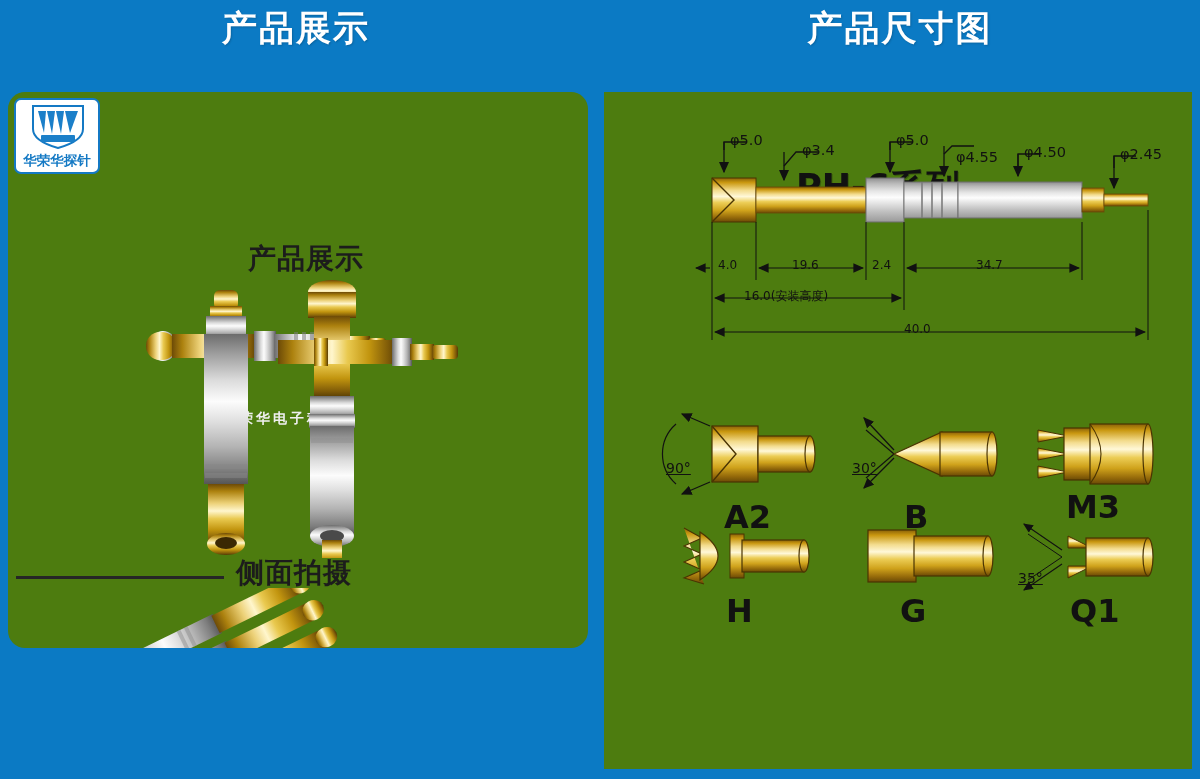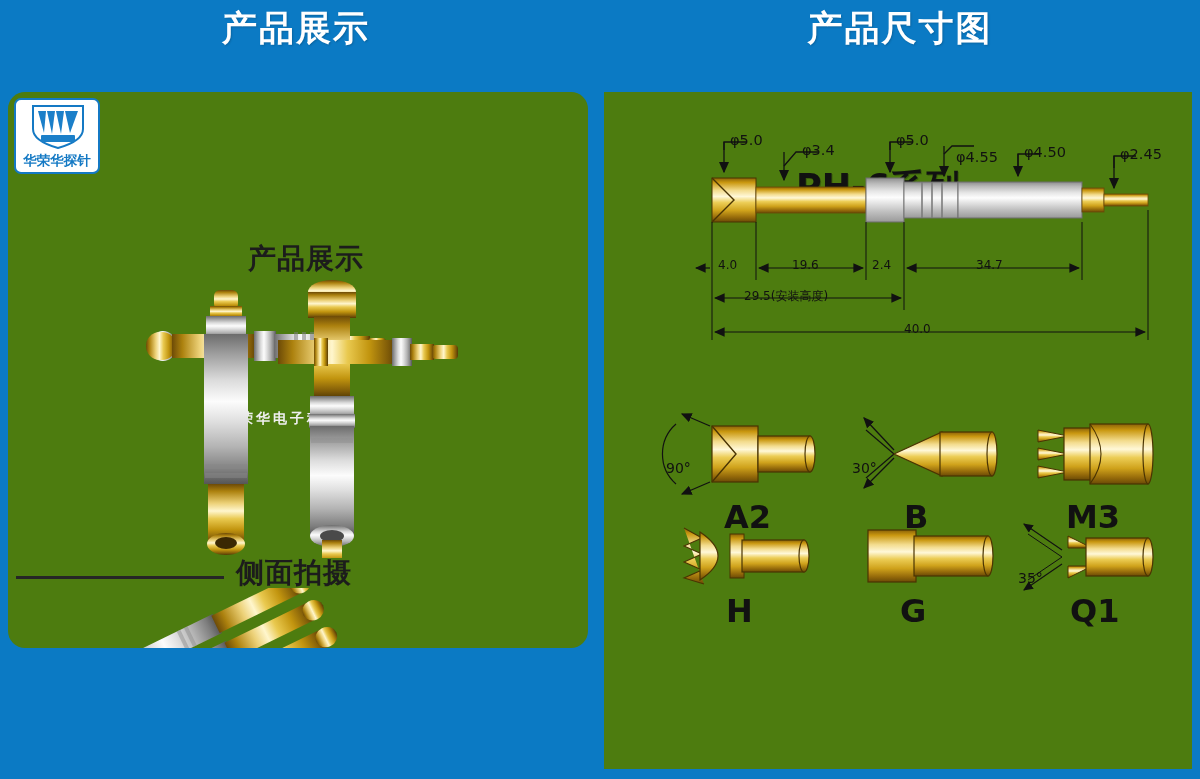--- a/index.html
+++ b/index.html
@@ -83,21 +83,21 @@
     position:absolute;font-size:14.5px;color:#111;white-space:nowrap;
     font-family:"DejaVu Sans","Liberation Sans",sans-serif;
   }
   .len-label{
     position:absolute;font-size:12px;color:#111;white-space:nowrap;
   }
   .tip-name{
     position:absolute;font-size:32px;font-weight:700;color:#111;
   }
   .ang-label{
-    position:absolute;font-size:14px;color:#111;font-weight:400;
+    position:absolute;font-size:14px;color:#111;font-weight:400;text-decoration:underline;
   }
 </style>
 </head>
 <body>
 
 <div class="page">
 
   <div class="panel left">
     <div class="panel-header">产品展示</div>
 
@@ -436,30 +436,30 @@
       <div class="dim-label" style="left:198px;top:50px;">φ3.4</div>
       <div class="dim-label" style="left:292px;top:40px;">φ5.0</div>
       <div class="dim-label" style="left:352px;top:57px;">φ4.55</div>
       <div class="dim-label" style="left:420px;top:52px;">φ4.50</div>
       <div class="dim-label" style="left:516px;top:54px;">φ2.45</div>
 
       <div class="len-label" style="left:114px;top:166px;">4.0</div>
       <div class="len-label" style="left:188px;top:166px;">19.6</div>
       <div class="len-label" style="left:268px;top:166px;">2.4</div>
       <div class="len-label" style="left:372px;top:166px;">34.7</div>
-      <div class="len-label" style="left:140px;top:196px;">29.5(安装高度)</div>
+      <div class="len-label" style="left:140px;top:196px;">16.0(安装高度)</div>
       <div class="len-label" style="left:300px;top:230px;">40.0</div>
 
       <div class="ang-label" style="left:62px;top:368px;">90°</div>
       <div class="ang-label" style="left:248px;top:368px;">30°</div>
       <div class="ang-label" style="left:414px;top:478px;">35°</div>
 
       <div class="tip-name" style="left:120px;top:406px;">A2</div>
       <div class="tip-name" style="left:300px;top:406px;">B</div>
-      <div class="tip-name" style="left:462px;top:406px;">M3</div>
+      <div class="tip-name" style="left:462px;top:396px;">M3</div>
       <div class="tip-name" style="left:122px;top:500px;">H</div>
       <div class="tip-name" style="left:296px;top:500px;">G</div>
       <div class="tip-name" style="left:466px;top:500px;">Q1</div>
 
     </div>
   </div>
 
 </div>
 
 </body></html>

